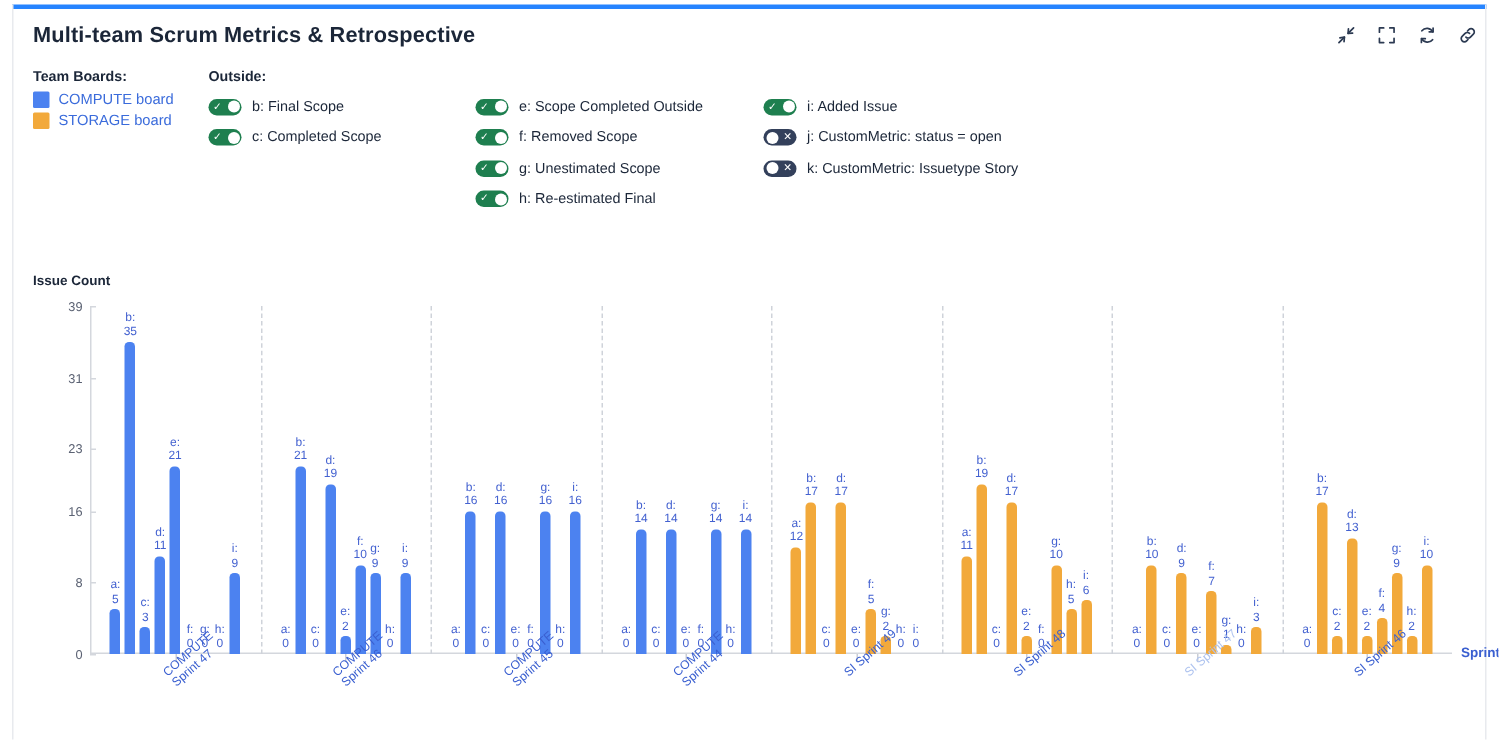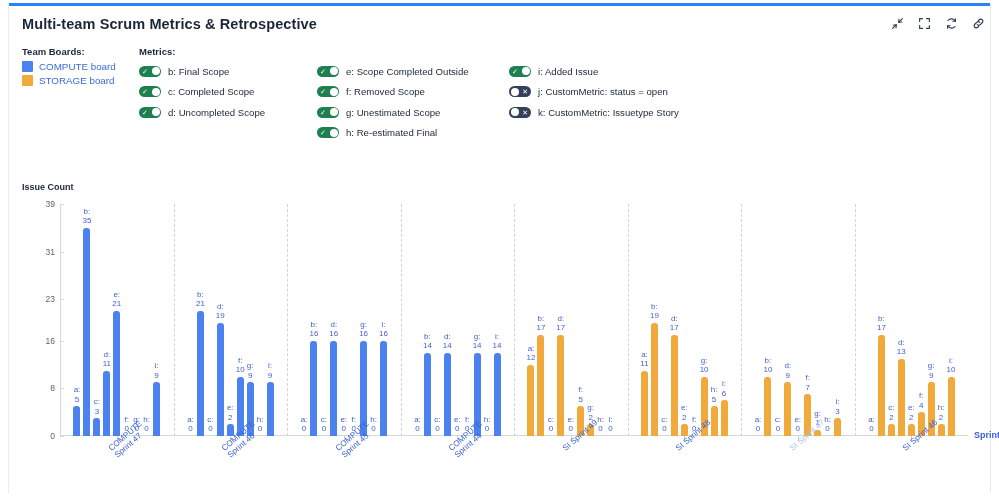--- a/index.html
+++ b/index.html
@@ -193,43 +193,36 @@
           <span class="board-label">COMPUTE board</span>
         </div>
         <div class="board-row">
           <span class="swatch" style="background: rgb(242, 169, 59);"></span>
           <span class="board-label">STORAGE board</span>
         </div>
       </div>
   </div>
 
   <div class="metrics">
-    <div class="hd">Metrics:</div>
+    <div class="hd">Outside:</div>
     <div class="metric-cols" id="metric-cols">
         <div class="metric-col c1">
           <div class="metric-row">
             <span class="toggle on">
               <span class="knob"></span>
               <span class="mark">✓</span>
             </span>
             <span class="metric-label">b: Final Scope</span>
           </div>
           <div class="metric-row">
             <span class="toggle on">
               <span class="knob"></span>
               <span class="mark">✓</span>
             </span>
             <span class="metric-label">c: Completed Scope</span>
-          </div>
-          <div class="metric-row">
-            <span class="toggle on">
-              <span class="knob"></span>
-              <span class="mark">✓</span>
-            </span>
-            <span class="metric-label">d: Uncompleted Scope</span>
           </div>
         </div>
         <div class="metric-col c2">
           <div class="metric-row">
             <span class="toggle on">
               <span class="knob"></span>
               <span class="mark">✓</span>
             </span>
             <span class="metric-label">e: Scope Completed Outside</span>
           </div>

